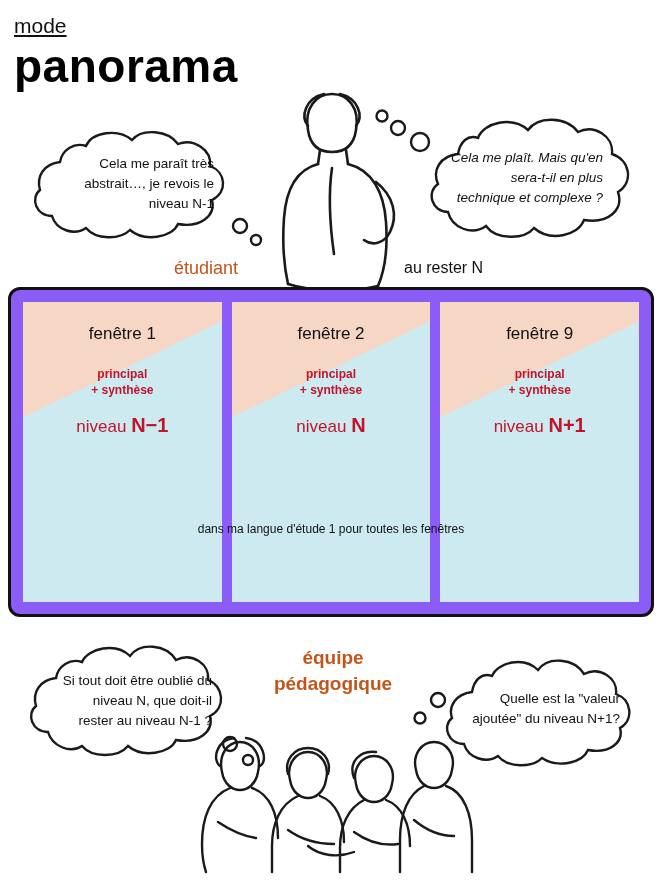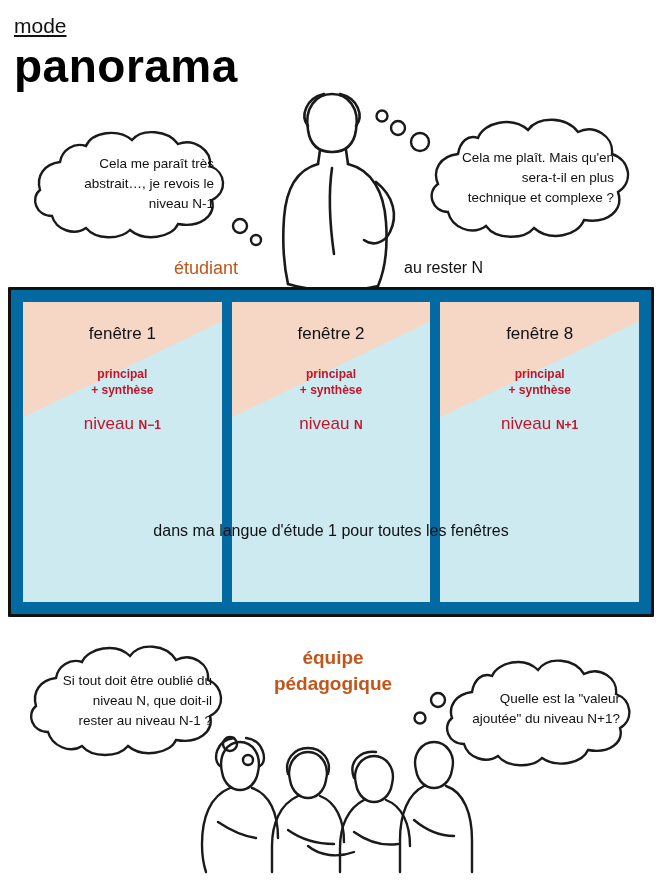--- a/index.html
+++ b/index.html
@@ -81,22 +81,22 @@
   }
 
   
   #windows-box {
     position: absolute;
     left: 8px;
     top: 287px;
     width: 646px;
     height: 330px;
     border: 3px solid #111;
-    border-radius: 1px;
-    background: #0369a1;
+    border-radius: 12px;
+    background: #8b5cf6;
     padding: 12px;
     display: flex;
     gap: 10px;
   }
   .window {
     position: relative;
     flex: 1;
     overflow: hidden;
     background: #f6d6c4;
   }
@@ -127,30 +127,30 @@
     font-weight: bold;
     color: #c0152a;
     line-height: 1.35;
     margin-bottom: 16px;
   }
   .win-niveau {
     font-size: 17px;
     color: #c0152a;
   }
   .win-niveau b {
-    font-size: 12px;
+    font-size: 20px;
     font-weight: bold;
   }
   #windows-footnote {
     position: absolute;
     left: 0;
     right: 0;
     top: 232px;
     text-align: center;
-    font-size: 16px;
+    font-size: 12px;
     color: #111;
     z-index: 5;
   }
 
   
   #equipe-label {
     position: absolute;
     left: 258px;
     top: 633px;
     width: 150px;
@@ -220,21 +220,21 @@
     <path d="M38 44 C20 46 12 60 18 74 C6 82 12 102 28 102 C32 118 52 126 66 116
              C76 130 104 130 114 118 C130 132 158 126 164 110 C188 114 204 100 198 82
              C214 72 210 50 192 44 C194 26 174 14 158 22 C146 6 118 6 108 20
              C92 6 64 12 58 28 C48 24 40 32 38 44 Z"></path>
   </svg>
   <svg style="position:absolute;left:-46px;top:-4px;" width="60" height="48" viewBox="0 0 60 48" fill="#ffffff" stroke="#1a1a1a" stroke-width="2.4">
     <circle cx="46" cy="36" r="9"></circle>
     <circle cx="24" cy="22" r="7"></circle>
     <circle cx="8" cy="10" r="5.5"></circle>
   </svg>
-  <div class="cloud-text" style="left:42px;top:22px;width:152px;height:92px;">Cela me plaît. Mais qu'en sera-t-il en plus technique et complexe ?</div>
+  <div class="cloud-text" style="left:31px;top:22px;width:152px;height:92px;font-style:italic;">Cela me plaît. Mais qu'en sera-t-il en plus technique et complexe ?</div>
 </div>
 
 <div id="etudiant-label">étudiant</div>
 <div id="niveau-n-label">au rester N</div>
 
 <div id="windows-box">
 
   <div class="window">
     <div class="win-inner">
       <div class="win-title">fenêtre 1</div>
@@ -258,21 +258,21 @@
       </div>
       <div class="win-niveau">
         <span>niveau</span>
         <b>N</b>
       </div>
     </div>
   </div>
 
   <div class="window">
     <div class="win-inner">
-      <div class="win-title">fenêtre 8</div>
+      <div class="win-title">fenêtre 9</div>
       <div class="win-principal">
         <span>principal</span><br>
         <span>+ synthèse</span>
       </div>
       <div class="win-niveau">
         <span>niveau</span>
         <b>N+1</b>
       </div>
     </div>
   </div>

